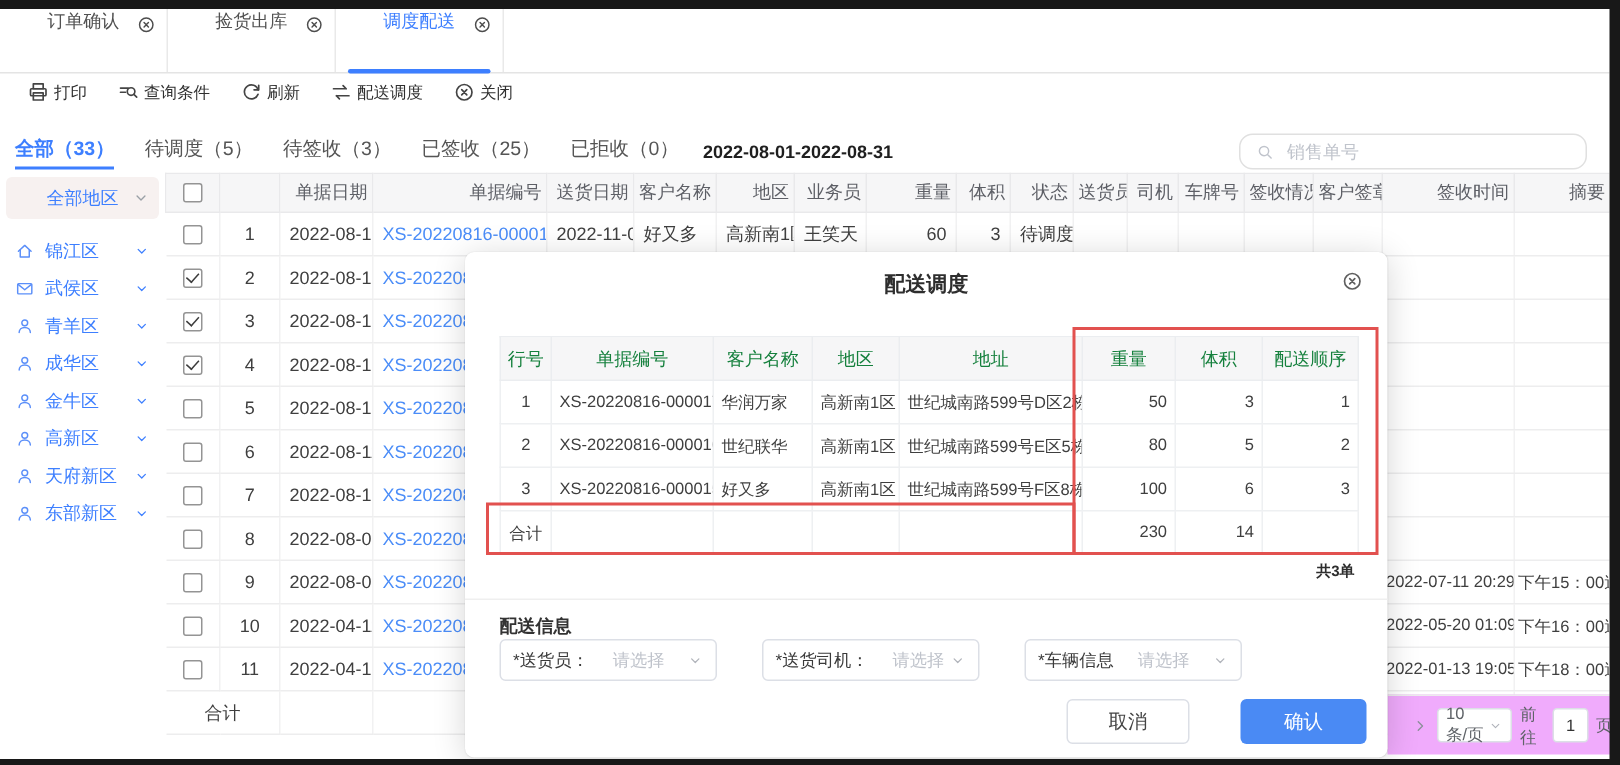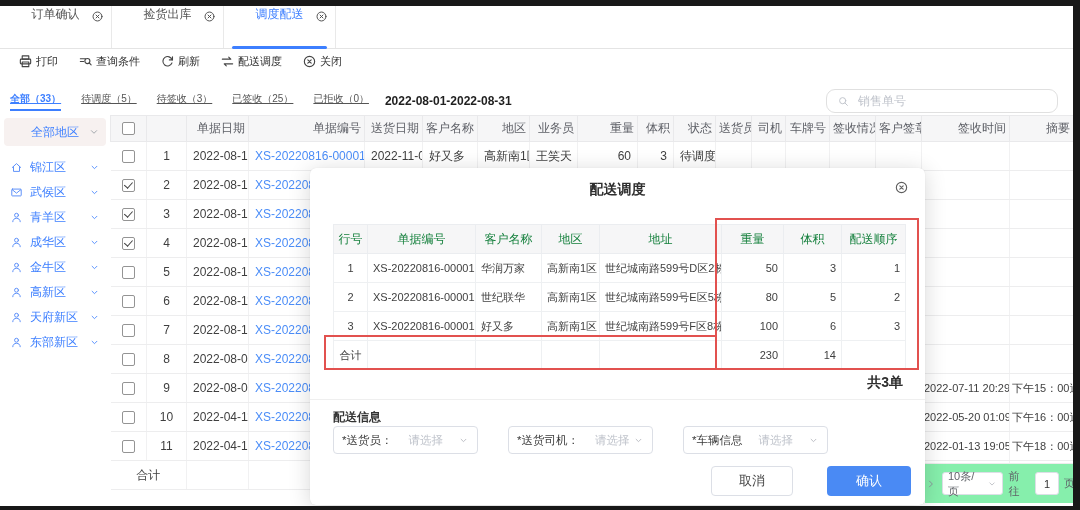--- a/index.html
+++ b/index.html
@@ -20,21 +20,21 @@
   .tab.active::after{content:"";position:absolute;bottom:-1px;left:8px;right:8px;height:3px;background:#3d7fff;border-radius:2px;}
 
   
   .toolbar{position:absolute;top:48px;left:0;height:40px;display:flex;align-items:flex-start;padding-left:18px;gap:20px;}
   .tb-item{display:flex;flex-direction:row;align-items:center;gap:3px;padding-top:6px;font-size:11px;color:#2f2f2f;cursor:pointer;min-width:22px;}
   .tb-icon{color:#444;line-height:0;}
 
   
   .filterbar{position:absolute;top:88px;left:0;width:1073px;height:27px;display:flex;align-items:center;padding-left:10px;box-sizing:border-box;}
   .filter-tabs{display:flex;align-items:center;gap:20px;}
-  .f-tab{font-size:10px;color:#555;cursor:pointer;padding-bottom:3px;border-bottom:2px solid transparent;text-decoration:underline;}
+  .f-tab{font-size:13px;color:#555;cursor:pointer;padding-bottom:3px;border-bottom:2px solid transparent;}
   .f-tab.active{color:#3d7fff;font-weight:bold;border-bottom:2px solid #3d7fff;}
   .date-range{margin-left:16px;font-size:12px;font-weight:bold;color:#1f1f1f;padding-bottom:2px;}
   .searchbox{position:absolute;right:15px;top:1px;width:232px;height:24px;border:1px solid #e0e0e0;border-radius:9px;display:flex;align-items:center;padding:0 10px;gap:6px;background:#fff;box-sizing:border-box;}
   .searchbox input{border:none;outline:none;flex:1;font-size:12px;color:#333;background:transparent;min-width:0;font-family:Liberation Serif, serif;}
   .searchbox input::placeholder{color:#c0c4cc;}
   .s-icon{color:#c0c4cc;line-height:0;}
 
   
   .sidebar{position:absolute;top:115px;left:0;width:110px;bottom:4px;background:#fff;z-index:2;}
   .sb-header{margin:3px 4px 9px 4px;height:28px;background:#f7f1f0;border-radius:4px;display:flex;align-items:center;justify-content:center;font-size:12px;color:#3d7fff;position:relative;cursor:pointer;}
@@ -49,36 +49,36 @@
   .orders th{height:26px;background:#f6f6f7;font-size:12px;font-weight:normal;color:#5d5f66;border:1px solid #e9e9eb;padding:0 3px;box-sizing:border-box;white-space:nowrap;overflow:hidden;text-align:right;}
   .orders td{height:29px;font-size:12px;color:#3f3f3f;border-right:1px solid #f1f1f2;border-bottom:1px solid #ededee;padding:0 6px;box-sizing:border-box;white-space:nowrap;overflow:hidden;background:#fff;}
   .orders td.c{text-align:center;}
   .orders td.r{text-align:right;}
   .orders td.sm{font-size:11px;padding:0 2px;}
   .link{color:#4b8df8;cursor:pointer;}
   .cb{width:13px;height:13px;border:1px solid #949494;border-radius:2px;background:#fff;margin:0 auto;position:relative;cursor:pointer;box-sizing:border-box;}
   .cb.checked::after{content:"";position:absolute;left:3.5px;top:0.5px;width:3.5px;height:7px;border-right:1.6px solid #3c3c3c;border-bottom:1.6px solid #3c3c3c;transform:rotate(42deg);}
 
   
-  .pagination{position:absolute;left:925px;top:463px;width:150px;height:40px;background:#86efac;z-index:8;display:flex;align-items:center;gap:5px;padding-left:0;box-sizing:border-box;font-size:11px;color:#5f6368;border-top:1px solid #ececec;}
+  .pagination{position:absolute;left:925px;top:463px;width:150px;height:40px;background:#f0abfc;z-index:8;display:flex;align-items:center;gap:5px;padding-left:16px;box-sizing:border-box;font-size:11px;color:#5f6368;border-top:1px solid #ececec;}
   .pg-next{color:#8a8f99;line-height:0;cursor:pointer;}
   .pg-size{height:23px;border:1px solid #dcdfe6;border-radius:3px;display:flex;align-items:center;gap:3px;padding:0 5px;font-size:11px;color:#5f6368;cursor:pointer;background:#fff;box-sizing:border-box;}
   .pg-size .caret{color:#b0b3ba;line-height:0;}
   .pg-input{width:22px;height:21px;border:1px solid #dcdfe6;border-radius:3px;text-align:center;font-size:11px;color:#333;outline:none;padding:0;font-family:inherit;}
 
   
   .modal{position:absolute;left:310px;top:168px;width:615px;height:337px;background:#fff;border-radius:6px;box-shadow:0 3px 22px rgba(0,0,0,.16),0 0 1px rgba(0,0,0,.12);z-index:20;}
   .m-title{position:absolute;top:13px;left:0;width:100%;text-align:center;font-size:14px;font-weight:600;color:#2e2e2e;}
   .m-close{position:absolute;top:12px;right:16px;color:#5f5f5f;line-height:0;cursor:pointer;}
   .m-table{position:absolute;left:23px;top:56px;width:572px;border-collapse:collapse;table-layout:fixed;}
   .m-table th{height:28px;background:#f6f6f7;border:1px solid #ebedf0;font-size:12px;font-weight:normal;color:#15803d;padding:0 4px;white-space:nowrap;overflow:hidden;}
   .m-table td{height:29px;border:1px solid #eef0f2;font-size:11px;color:#3f3f3f;padding:0 5px;white-space:nowrap;overflow:hidden;box-sizing:border-box;}
   .m-table td.c{text-align:center;}
   .m-table td.r{text-align:right;}
-  .m-count{position:absolute;top:206px;right:22px;font-size:14px;font-weight:bold;color:#2e2e2e;}
+  .m-count{position:absolute;top:206px;right:22px;font-size:10px;font-weight:bold;color:#2e2e2e;}
   .m-divider{position:absolute;top:231px;left:0;width:100%;height:1px;background:#efefef;}
   .m-section{position:absolute;top:241px;left:23px;font-size:12px;color:#333;font-weight:600;}
   .m-selects{position:absolute;top:258px;left:23px;display:flex;gap:30px;}
   .m-select{width:145px;height:28px;border:1px solid #dcdfe6;border-radius:4px;display:flex;align-items:center;padding:0 8px;box-sizing:border-box;font-size:11.5px;cursor:pointer;background:#fff;}
   .m-label{color:#3a3a3a;}
   .m-ph{color:#bfc3cb;margin-left:16px;}
   .m-caret{margin-left:auto;color:#b0b3ba;line-height:0;}
   .m-footer{position:absolute;bottom:9px;right:14px;display:flex;gap:34px;}
   .btn-cancel{width:82px;height:30px;background:#fff;border:1px solid #dcdfe6;border-radius:4px;font-size:13px;color:#444;cursor:pointer;font-family:inherit;}
   .btn-confirm{width:84px;height:30px;background:#4a8af4;border:none;border-radius:4px;font-size:13px;color:#fff;cursor:pointer;font-family:inherit;}

